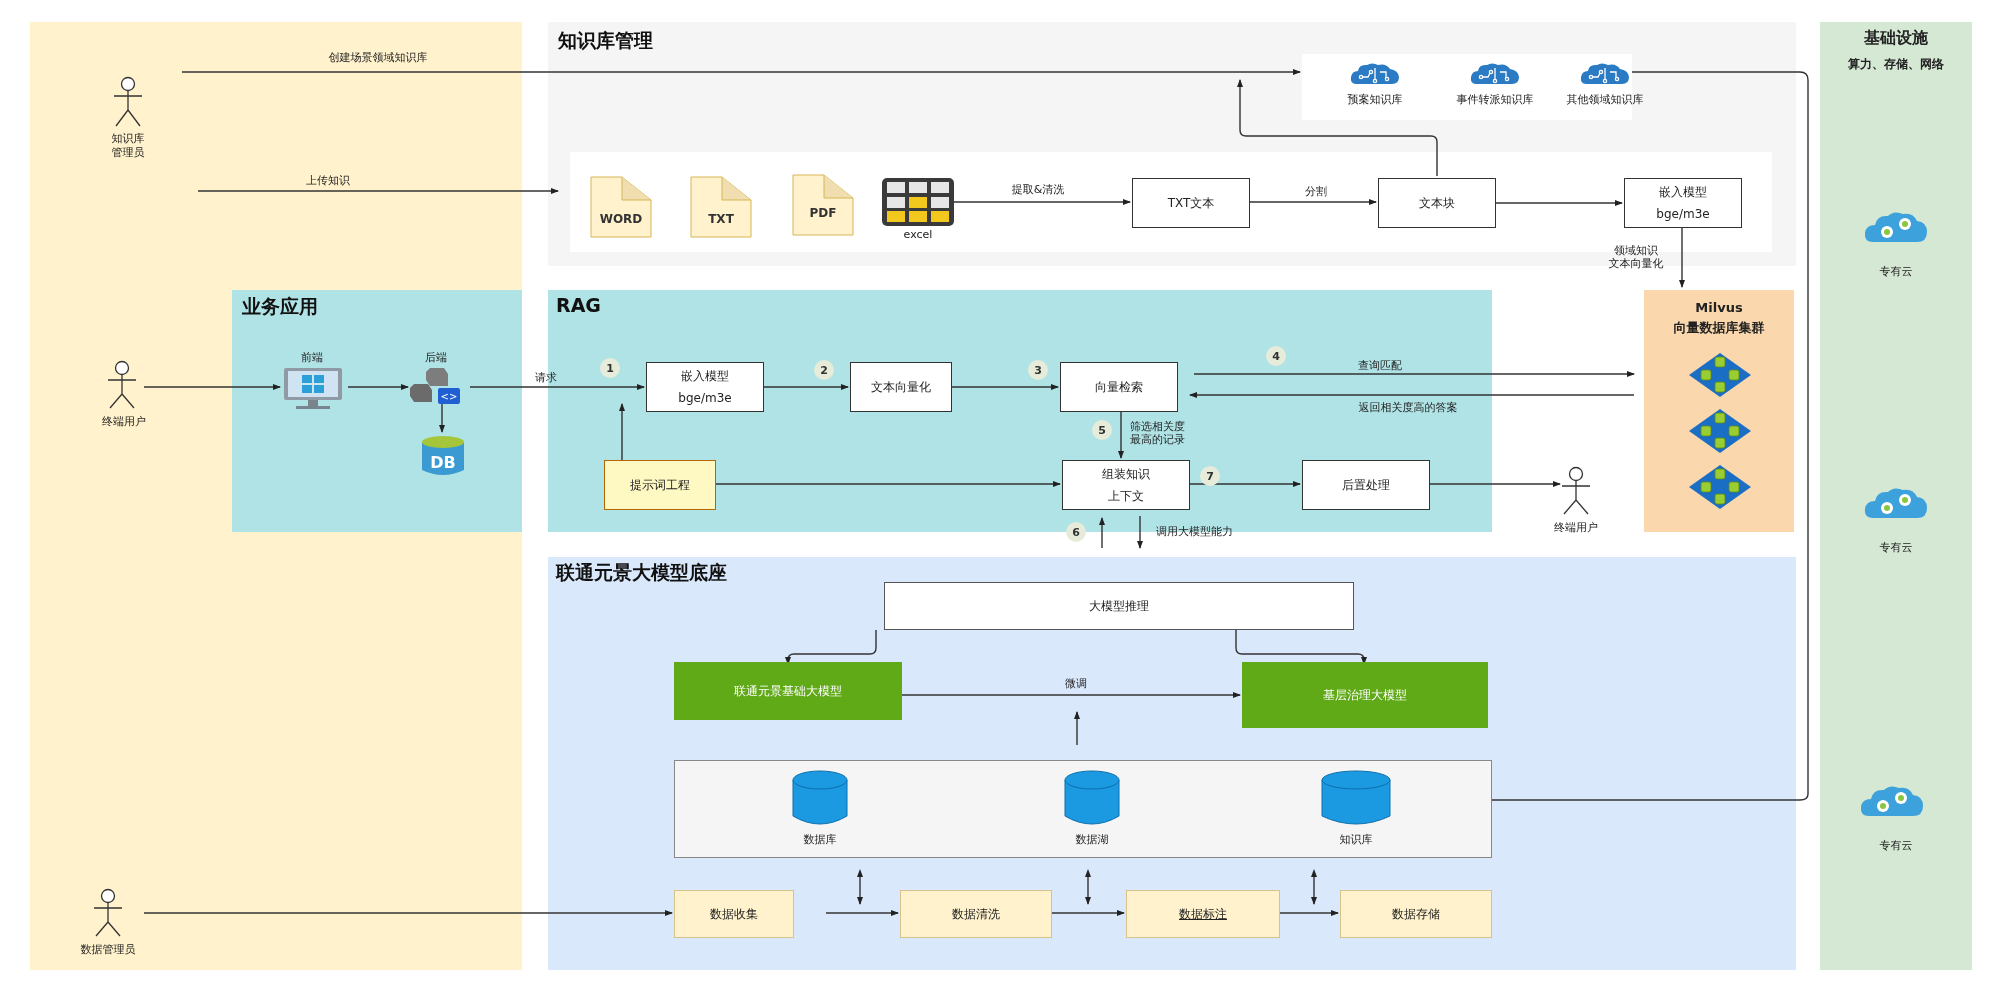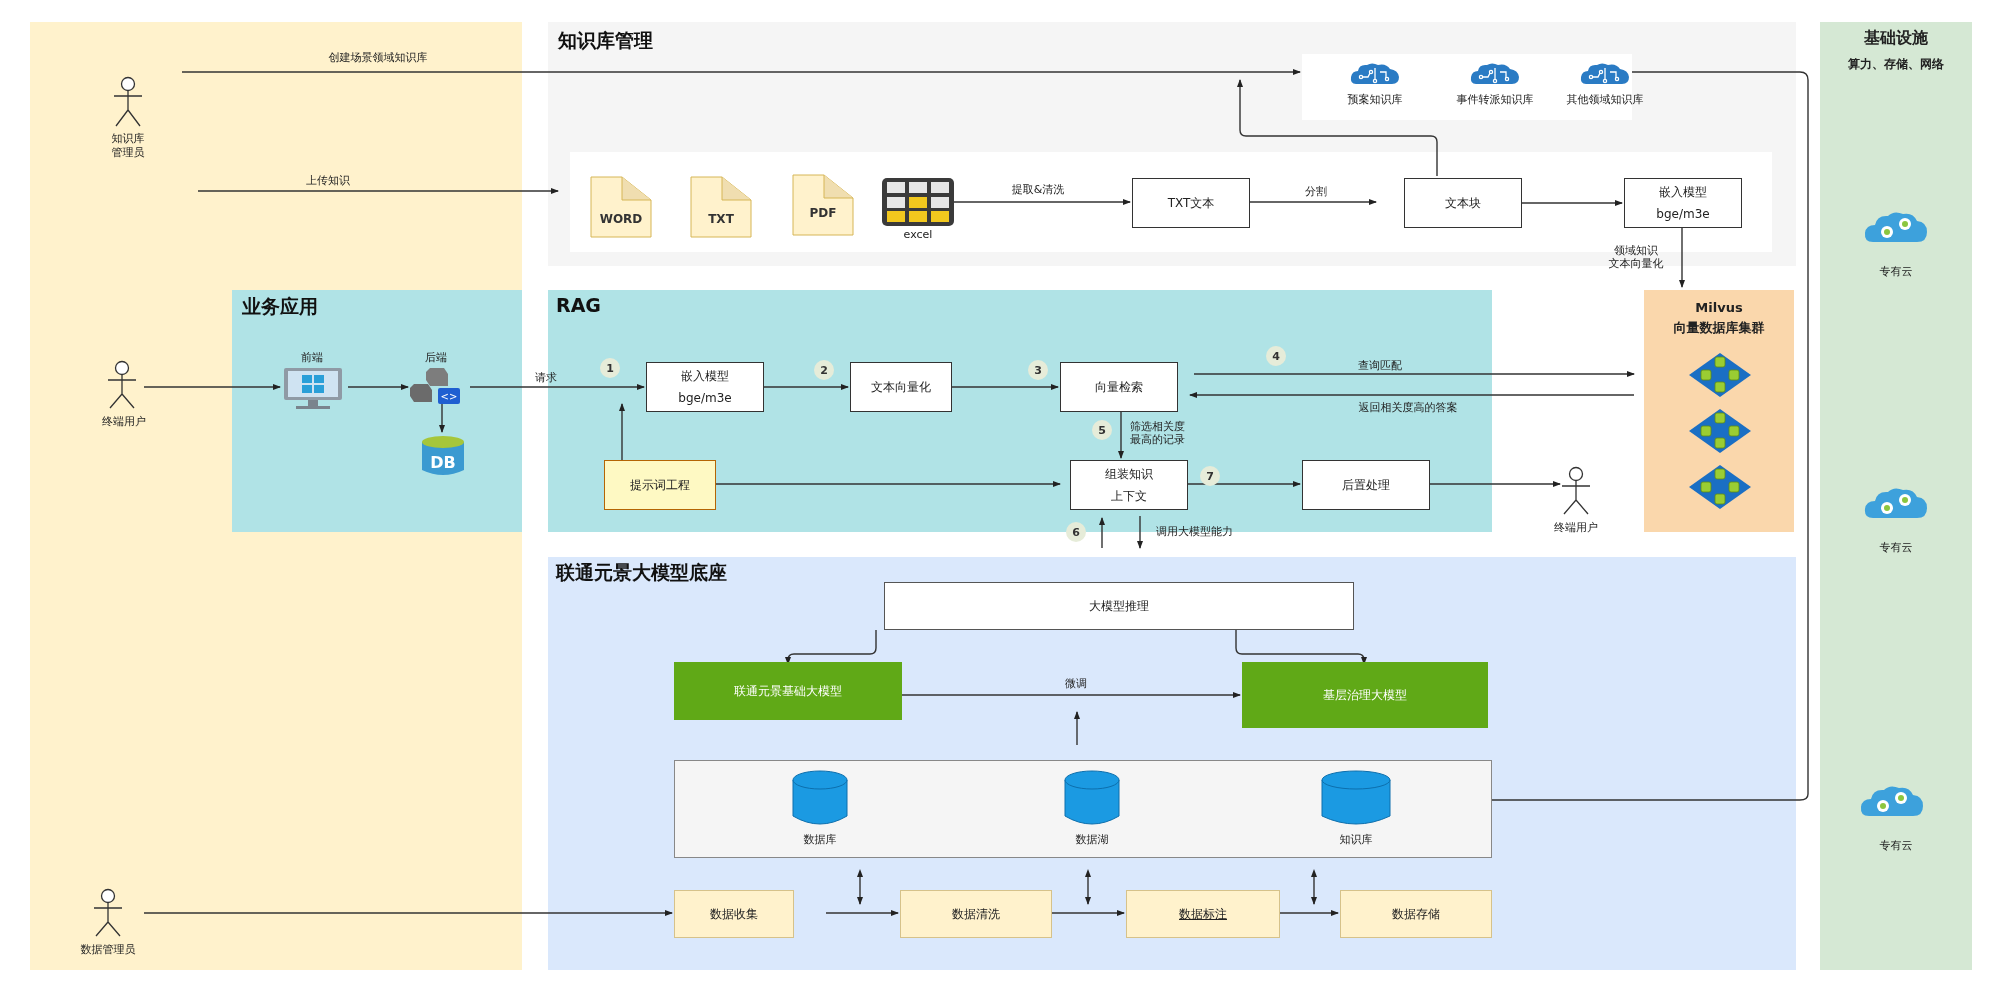--- a/index.html
+++ b/index.html
@@ -243,21 +243,21 @@
     <rect x="5" y="33" width="18" height="11" fill="#f2c81e"></rect>
       <rect x="27" y="33" width="18" height="11" fill="#f2c81e"></rect>
       <rect x="49" y="33" width="18" height="11" fill="#f2c81e"></rect>
   </svg>
   <div class="clbl" style="left:38px;top:50px;font-size:11px;">excel</div>
 </div>
 
 <div class="box" style="left:1132px;top:178px;width:118px;height:50px;">
     <span>TXT文本</span>
   </div>
-<div class="box" style="left:1378px;top:178px;width:118px;height:50px;margin-left:26px;">
+<div class="box" style="left:1378px;top:178px;width:118px;height:50px;">
     <span>文本块</span>
   </div>
 <div class="box" style="left:1624px;top:178px;width:118px;height:50px;">
   <span>嵌入模型</span>
   <span>bge/m3e</span>
 </div>
 
 <div class="clbl" style="left:312px;top:350px;font-size:11px;">前端</div>
 <svg class="abs" style="left:282px;top:368px;" width="62" height="42" viewBox="0 0 62 42">
   <rect x="2" y="0" width="58" height="32" rx="2" fill="#8f9aa5"></rect>
@@ -288,21 +288,21 @@
 </div>
 <div class="box" style="left:850px;top:362px;width:102px;height:50px;">
     <span>文本向量化</span>
   </div>
 <div class="box" style="left:1060px;top:362px;width:118px;height:50px;">
     <span>向量检索</span>
   </div>
 <div class="box" style="left:572px;top:460px;width:112px;height:50px;background:#fef9c3;border-color:#b46504;margin-left:32px;">
     <span>提示词工程</span>
   </div>
-<div class="box" style="left:1062px;top:460px;width:118px;height:50px;margin-left:8px;">
+<div class="box" style="left:1062px;top:460px;width:128px;height:50px;">
   <span>组装知识</span>
   <span>上下文</span>
 </div>
 <div class="box" style="left:1302px;top:460px;width:128px;height:50px;">
     <span>后置处理</span>
   </div>
 
 <svg class="abs" style="left:1688px;top:352px;" width="64" height="46" viewBox="0 0 64 46">
   <path d="M32,1 L63,23 L32,45 L1,23 Z" fill="#1a6fc4"></path>
   <g fill="#9acd32" stroke="#5d8a13" stroke-width="0.8">

